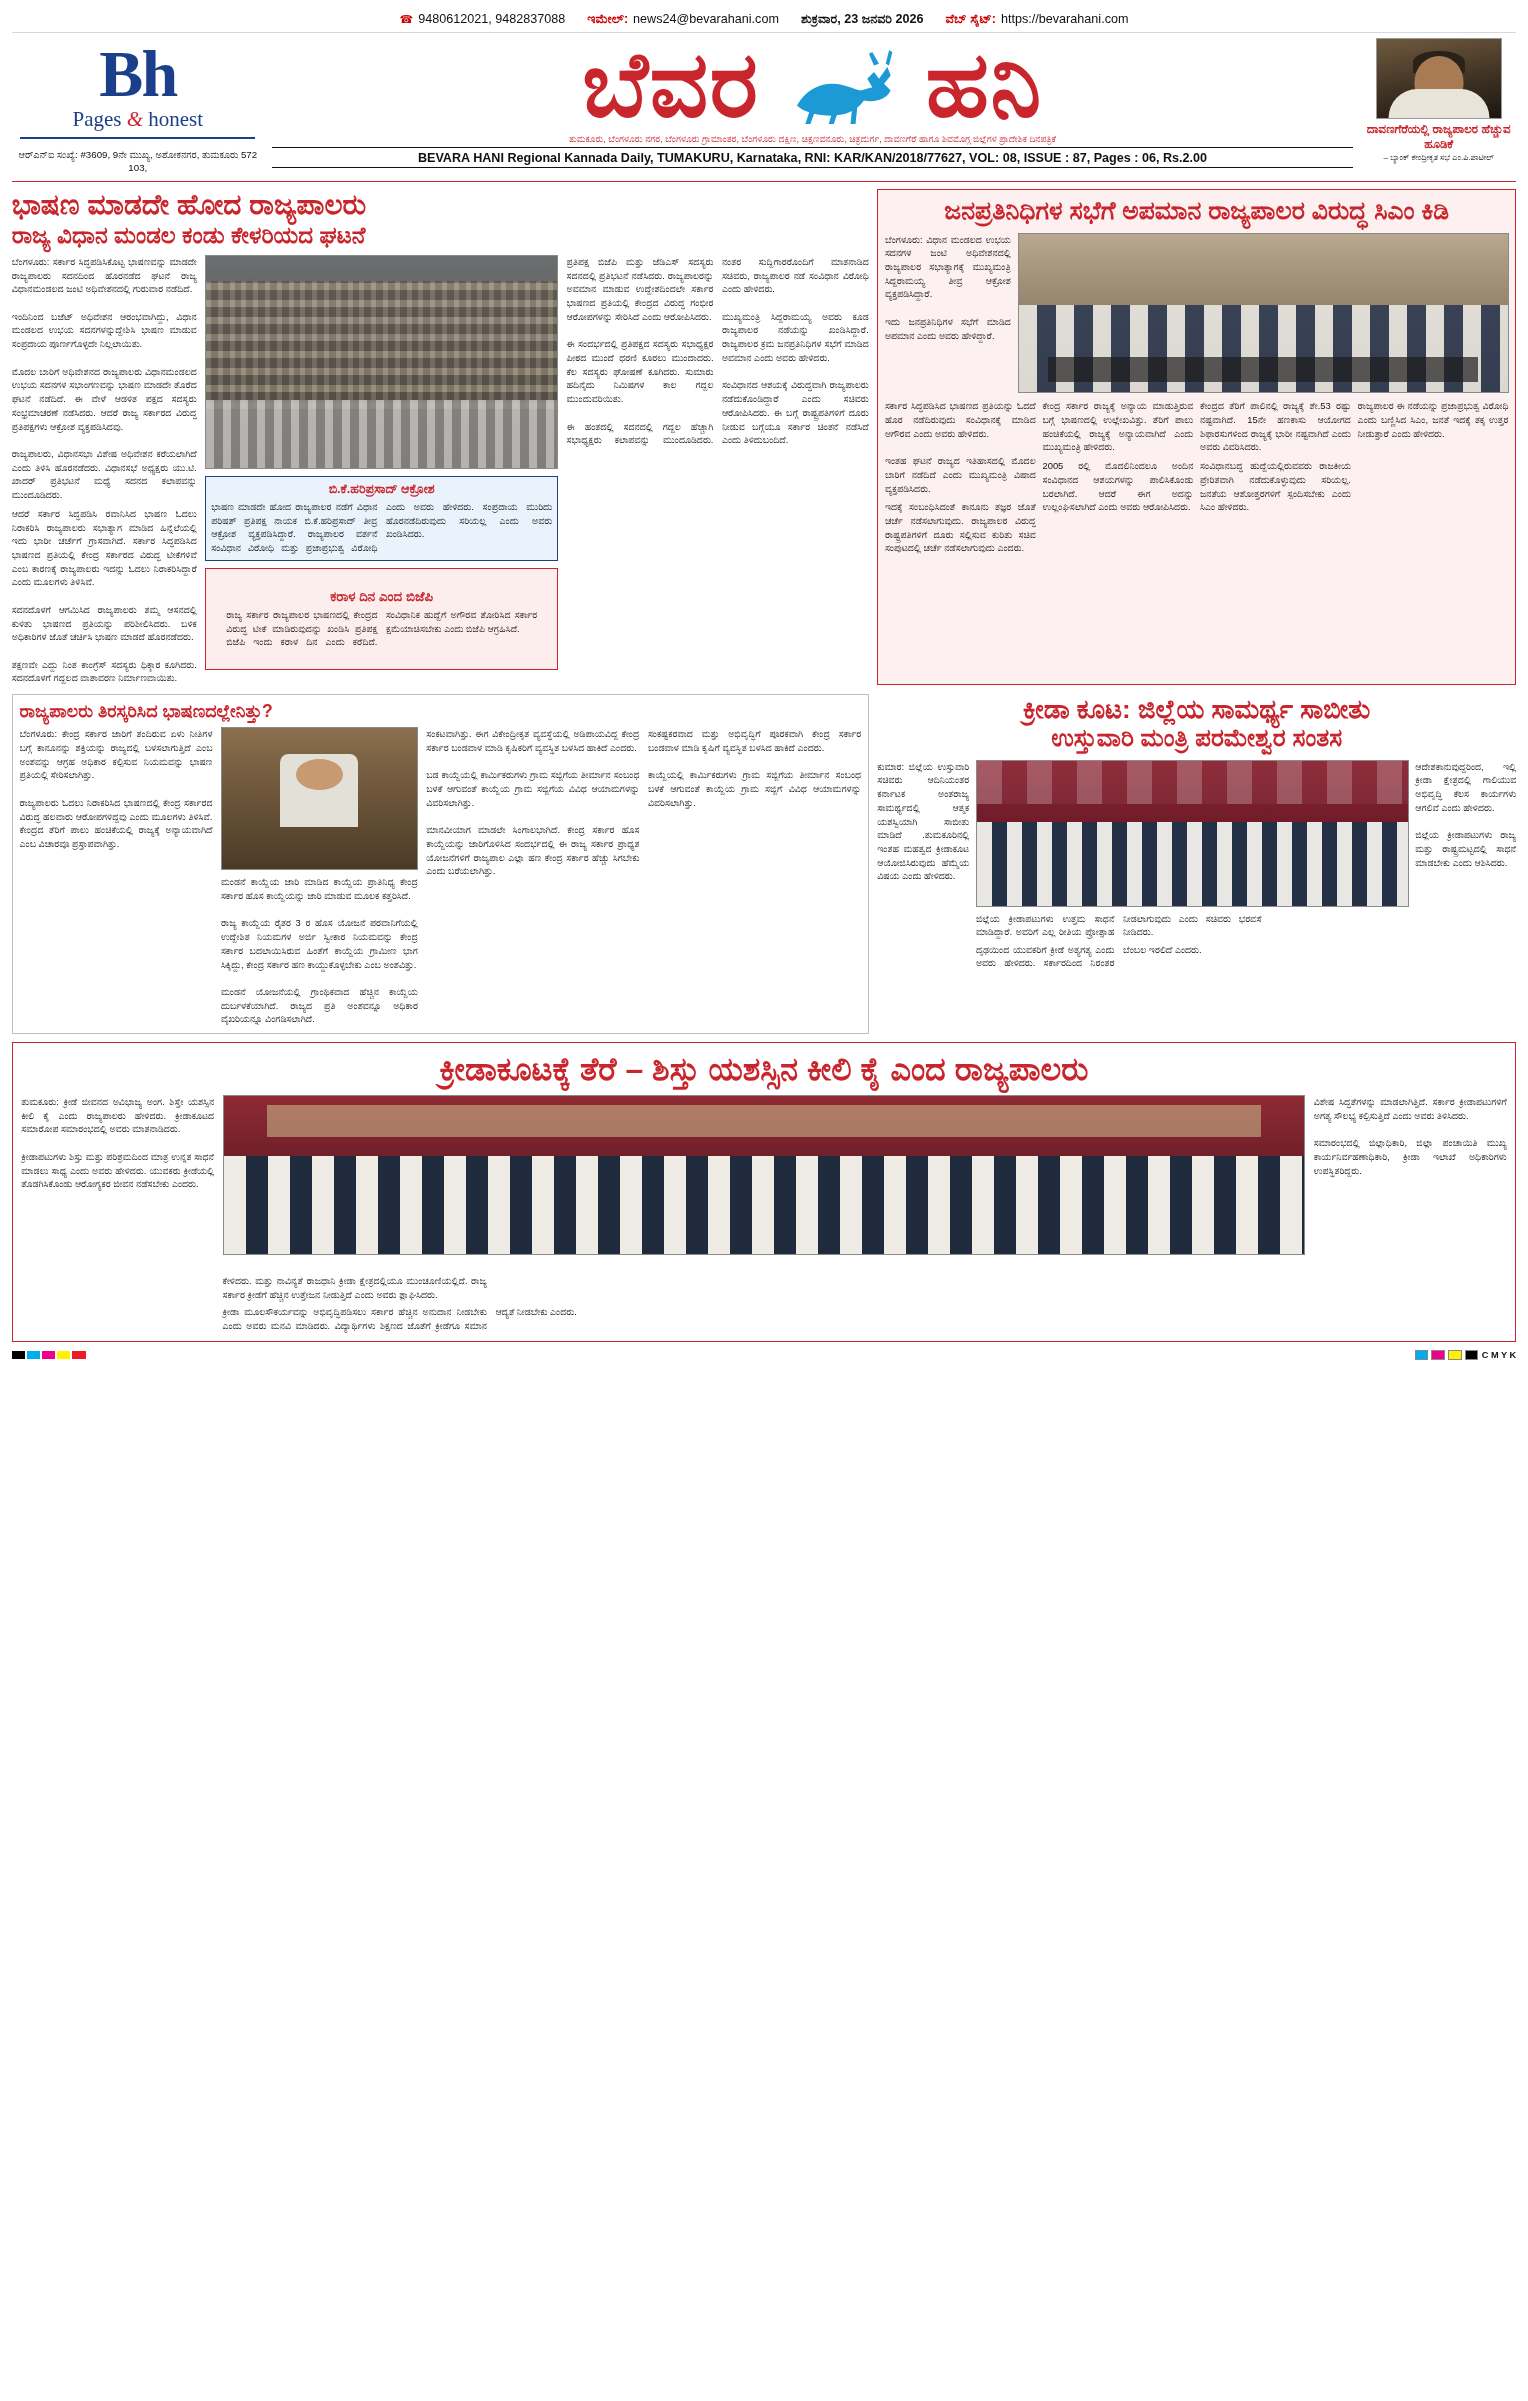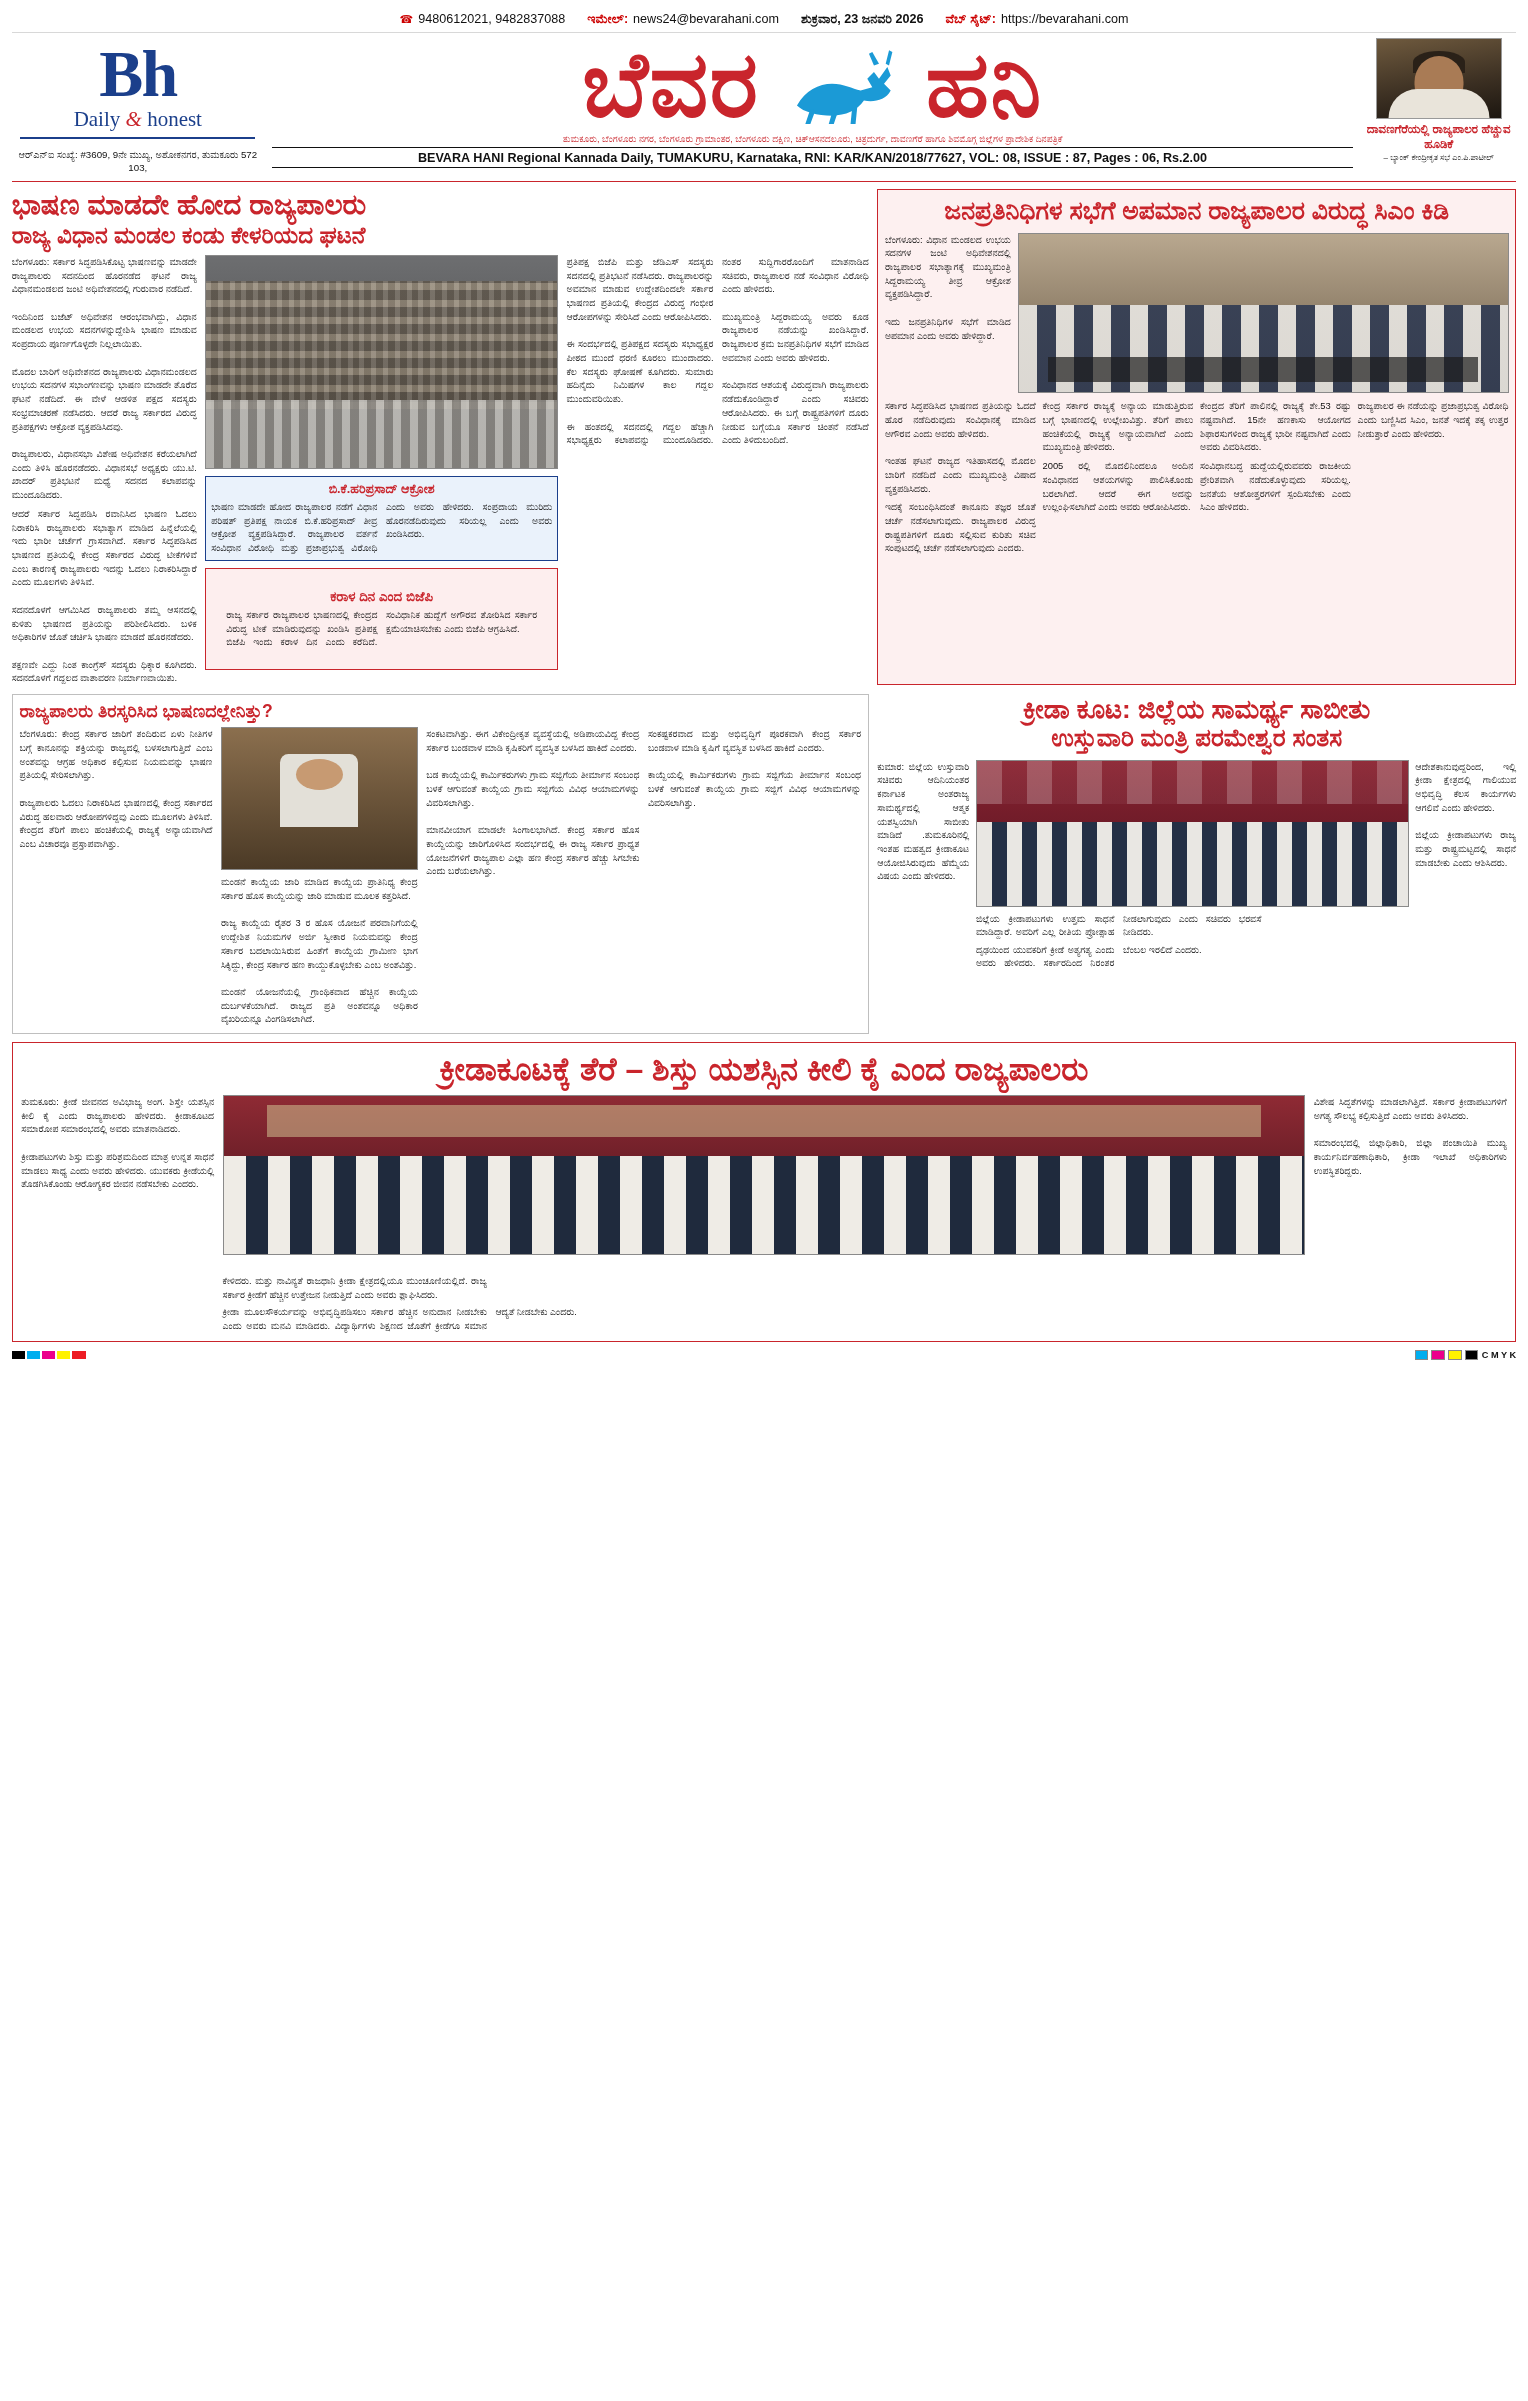--- a/index.html
+++ b/index.html
@@ -297,21 +297,21 @@
       <span class="mt-red">ವೆಬ್ ಸೈಟ್:</span>
       <span>https://bevarahani.com</span>
     </div>
   </div>
 
   <div class="masthead">
 
     <div class="logo-box">
       <div class="logo-bh">Bh</div>
       <div class="logo-sub">
-        <span>Daily</span>
+        <span>Pages</span>
         <span class="amp">&amp;</span>
         <span>honest</span>
       </div>
       <div class="logo-rule"></div>
       <div class="logo-addr">ಆರ್‌ಎನ್‌ಐ ಸಂಖ್ಯೆ: #3609, 9ನೇ ಮುಖ್ಯ, ಅಶೋಕನಗರ, ತುಮಕೂರು 572 103,</div>
     </div>
 
     <div class="title-box">
       <div class="title-main">
         <span>ಬೆವರ</span>
@@ -322,21 +322,21 @@
               <path d="M62 78 L58 92 L64 92 L68 80 Z"></path>
               <path d="M86 72 L84 92 L90 92 L92 72 Z"></path>
               <path d="M36 74 L30 92 L36 92 L42 76 Z"></path>
               <path d="M112 22 L106 8 L110 6 L118 20 Z"></path>
               <path d="M126 20 L130 4 L134 6 L130 22 Z"></path>
             </g>
           </svg>
         </span>
         <span>ಹನಿ</span>
       </div>
-      <div class="title-kn-tag">ತುಮಕೂರು, ಬೆಂಗಳೂರು ನಗರ, ಬೆಂಗಳೂರು ಗ್ರಾಮಾಂತರ, ಬೆಂಗಳೂರು ದಕ್ಷಿಣ, ಚಿಕ್ಆಸನದಲೂರು, ಚಿತ್ರದುರ್ಗ, ದಾವಣಗೆರೆ ಹಾಗೂ ಶಿವಮೊಗ್ಗ ಜಿಲ್ಲೆಗಳ ಪ್ರಾದೇಶಿಕ ದಿನಪತ್ರಿಕೆ</div>
+      <div class="title-kn-tag">ತುಮಕೂರು, ಬೆಂಗಳೂರು ನಗರ, ಬೆಂಗಳೂರು ಗ್ರಾಮಾಂತರ, ಬೆಂಗಳೂರು ದಕ್ಷಿಣ, ಚಿಕ್ಷಣವನೂರು, ಚಿತ್ರದುರ್ಗ, ದಾವಣಗೆರೆ ಹಾಗೂ ಶಿವಮೊಗ್ಗ ಜಿಲ್ಲೆಗಳ ಪ್ರಾದೇಶಿಕ ದಿನಪತ್ರಿಕೆ</div>
       <div class="title-eng">BEVARA HANI Regional Kannada Daily, TUMAKURU, Karnataka, RNI: KAR/KAN/2018/77627, VOL: 08, ISSUE : 87, Pages : 06, Rs.2.00</div>
     </div>
 
     <div class="portrait-box">
       <div class="portrait">
         <div class="hair"></div>
         <div class="face"></div>
         <div class="body"></div>
       </div>
       <div class="portrait-cap">ದಾವಣಗೆರೆಯಲ್ಲಿ ರಾಜ್ಯಪಾಲರ ಹೆಚ್ಚುವ ಹೂಡಿಕೆ</div>

